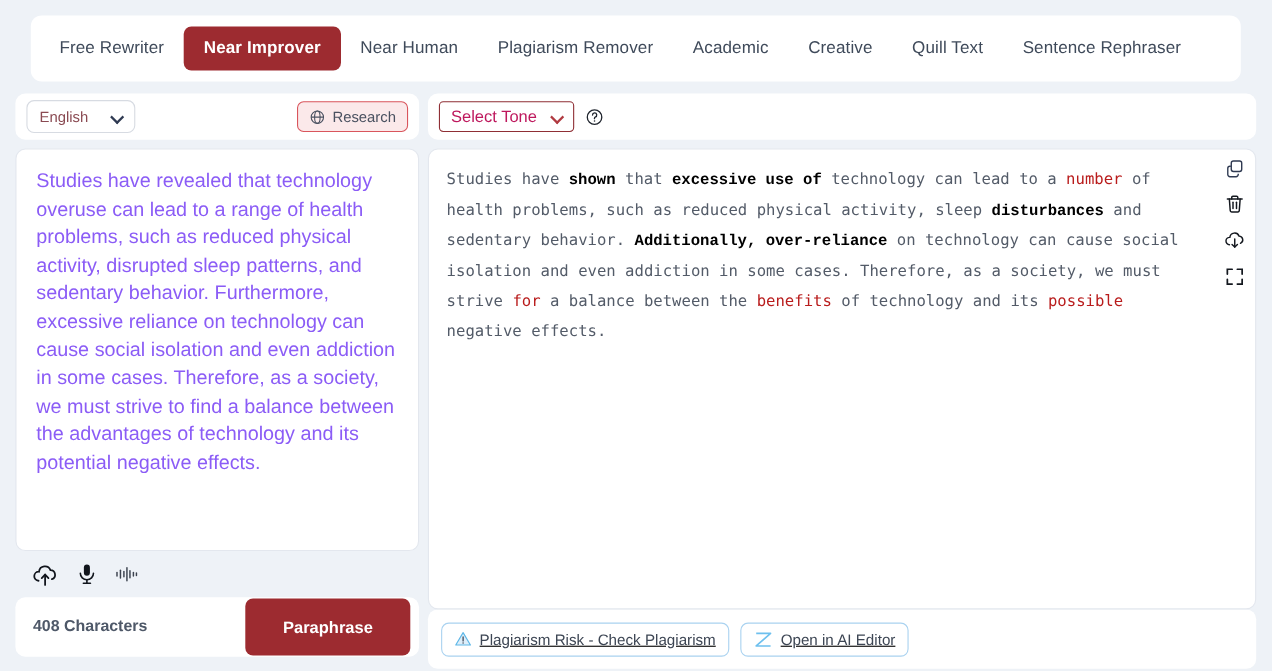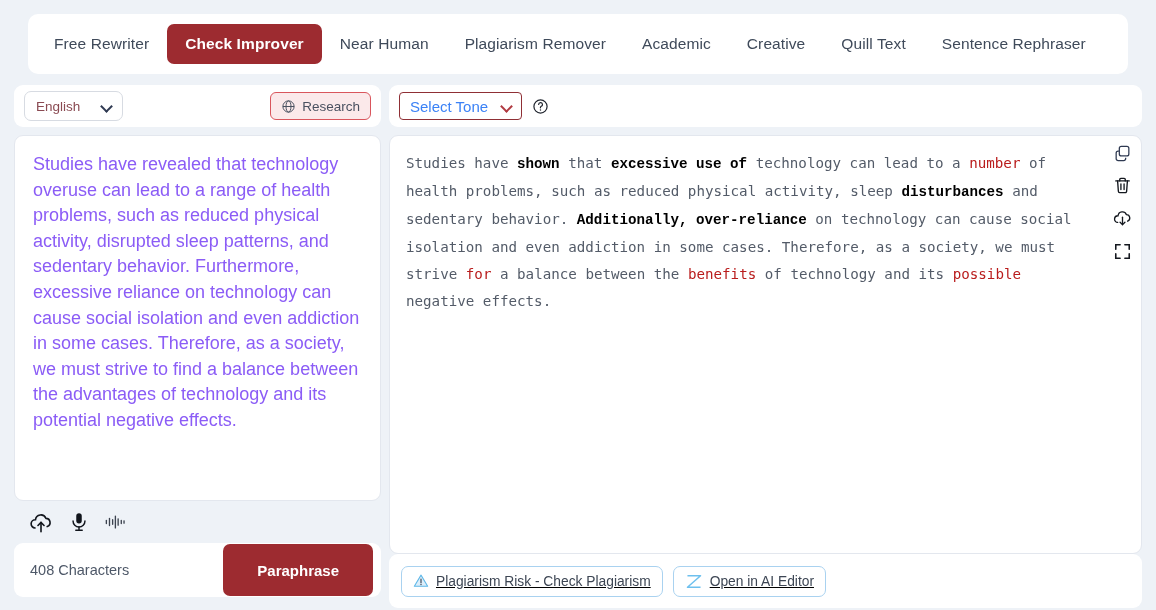--- a/index.html
+++ b/index.html
@@ -89,21 +89,21 @@
   .tone-select {
     display: flex; align-items: center; gap: 14px;
     border: 1.5px solid #8f2f35;
     border-radius: 4px;
     background: #fff;
     height: 28px;
     padding: 0 8px 0 10px;
     cursor: pointer;
     color: #b03a41;
   }
-  .tone-select .lbl { font-size: 15px; color: #3b82f6; }
+  .tone-select .lbl { font-size: 15px; color: #be185d; }
 
   .help-icon { color: #2a2f3a; display: flex; align-items: center; cursor: pointer; }
 
   
   .editor-card {
     background: #ffffff;
     border: 1px solid #e3e7ee;
     border-radius: 9px;
     margin-top: 8px;
     overflow: hidden;
@@ -149,21 +149,21 @@
   .media-strip > div { cursor: pointer; display: flex; }
 
   
   .footer-card {
     background: #ffffff;
     border-radius: 9px;
     height: 54px;
     display: flex; align-items: center;
   }
   .footer-left { justify-content: space-between; padding: 0 0 0 16px; }
-  .char-count { font-size: 14.5px; color: #4e5868; }
+  .char-count { font-size: 14.5px; color: #4e5868; font-weight: bold; }
   .paraphrase-btn {
     background: #9d2b30;
     color: #fff;
     font-size: 15px;
     font-weight: 700;
     border: none;
     border-radius: 7px;
     height: 52px;
     padding: 0 34px;
     margin-right: 8px;
@@ -182,21 +182,21 @@
     cursor: pointer;
     text-decoration: underline;
   }
   .action-btn .lbl { font-size: 13.8px; color: #3d4654; white-space: nowrap; }
 </style>
 </head>
 <body>
 
 <div class="tabbar">
   <div class="tab">Free Rewriter</div>
-  <div class="tab active">Check Improver</div>
+  <div class="tab active">Near Improver</div>
   <div class="tab">Near Human</div>
   <div class="tab">Plagiarism Remover</div>
   <div class="tab">Academic</div>
   <div class="tab">Creative</div>
   <div class="tab">Quill Text</div>
   <div class="tab">Sentence Rephraser</div>
 </div>
 
 <div class="col-left">
 

